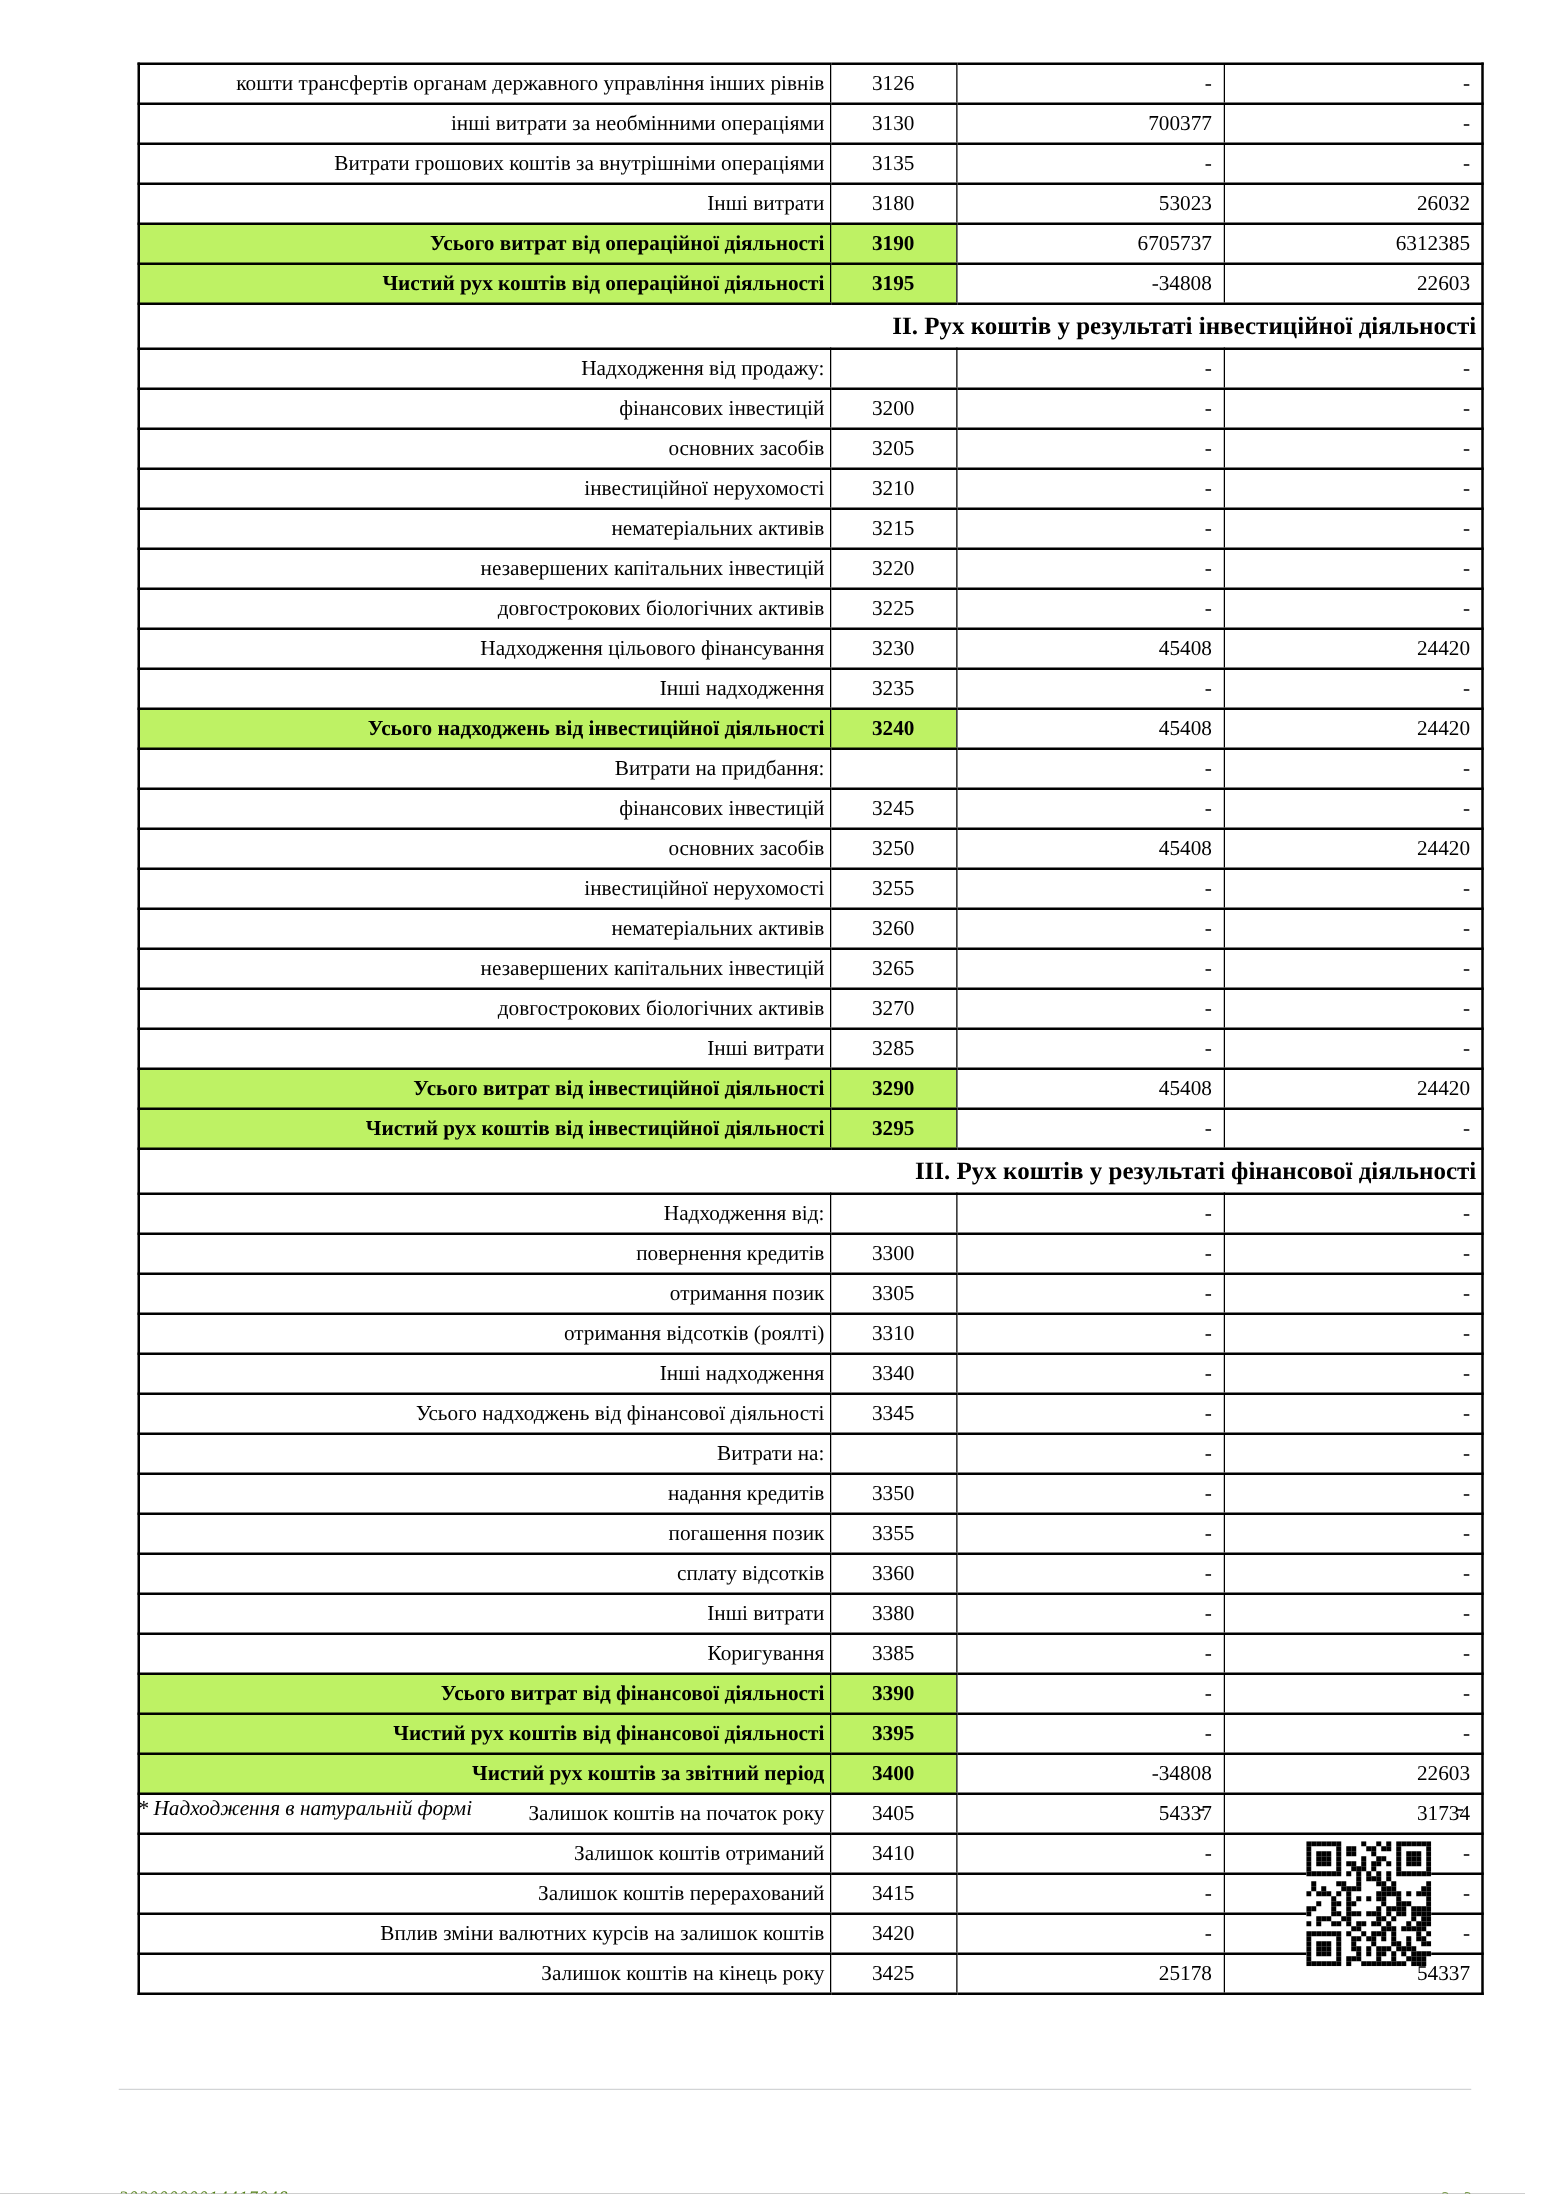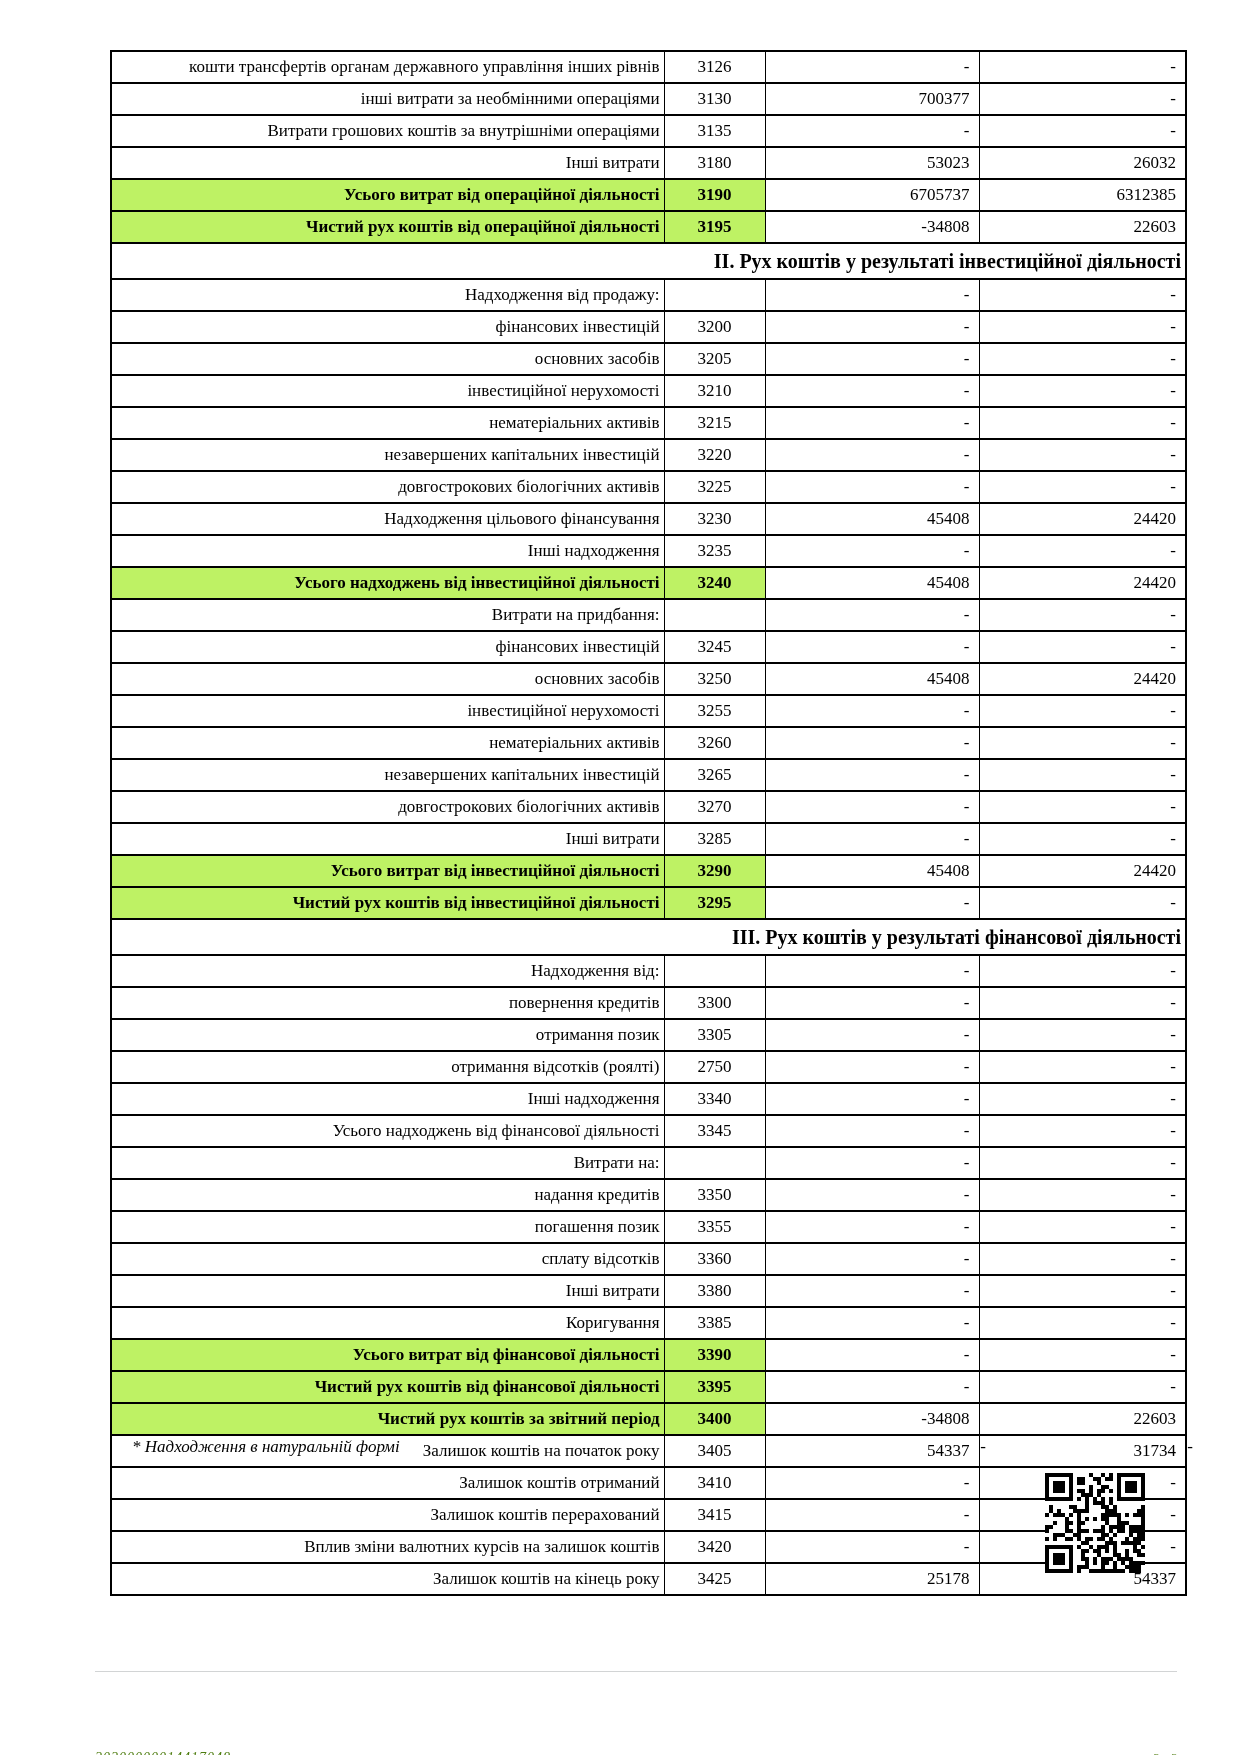--- a/index.html
+++ b/index.html
@@ -53,21 +53,21 @@
     font-size: 20px;
     height: 30px;
     padding: 2px 4px 2px 5px;
     border-left-width: 2px;
     border-right-width: 2px;
   }
 
   
   .footnote {
     position: absolute;
-    left: 128px;
+    left: 106px;
     width: 1075px;
     display: grid;
     grid-template-columns: 654px 214px 207px;
     font-size: 17px;
     align-items: center;
   }
   .footnote .note-label { font-style: italic; padding-left: 4px; }
   .footnote .note-dash { text-align: right; padding-right: 10px; }
 
   
@@ -292,21 +292,21 @@
           <td class="value-cell">-</td>
         </tr>
         <tr class="item-row">
           <td class="label-cell ind1">отримання позик</td>
           <td class="code-cell">3305</td>
           <td class="value-cell">-</td>
           <td class="value-cell">-</td>
         </tr>
         <tr class="item-row">
           <td class="label-cell ind1">отримання відсотків (роялті)</td>
-          <td class="code-cell">2750</td>
+          <td class="code-cell">3310</td>
           <td class="value-cell">-</td>
           <td class="value-cell">-</td>
         </tr>
         <tr class="item-row">
           <td class="label-cell">Інші надходження</td>
           <td class="code-cell">3340</td>
           <td class="value-cell">-</td>
           <td class="value-cell">-</td>
         </tr>
         <tr class="item-row">

